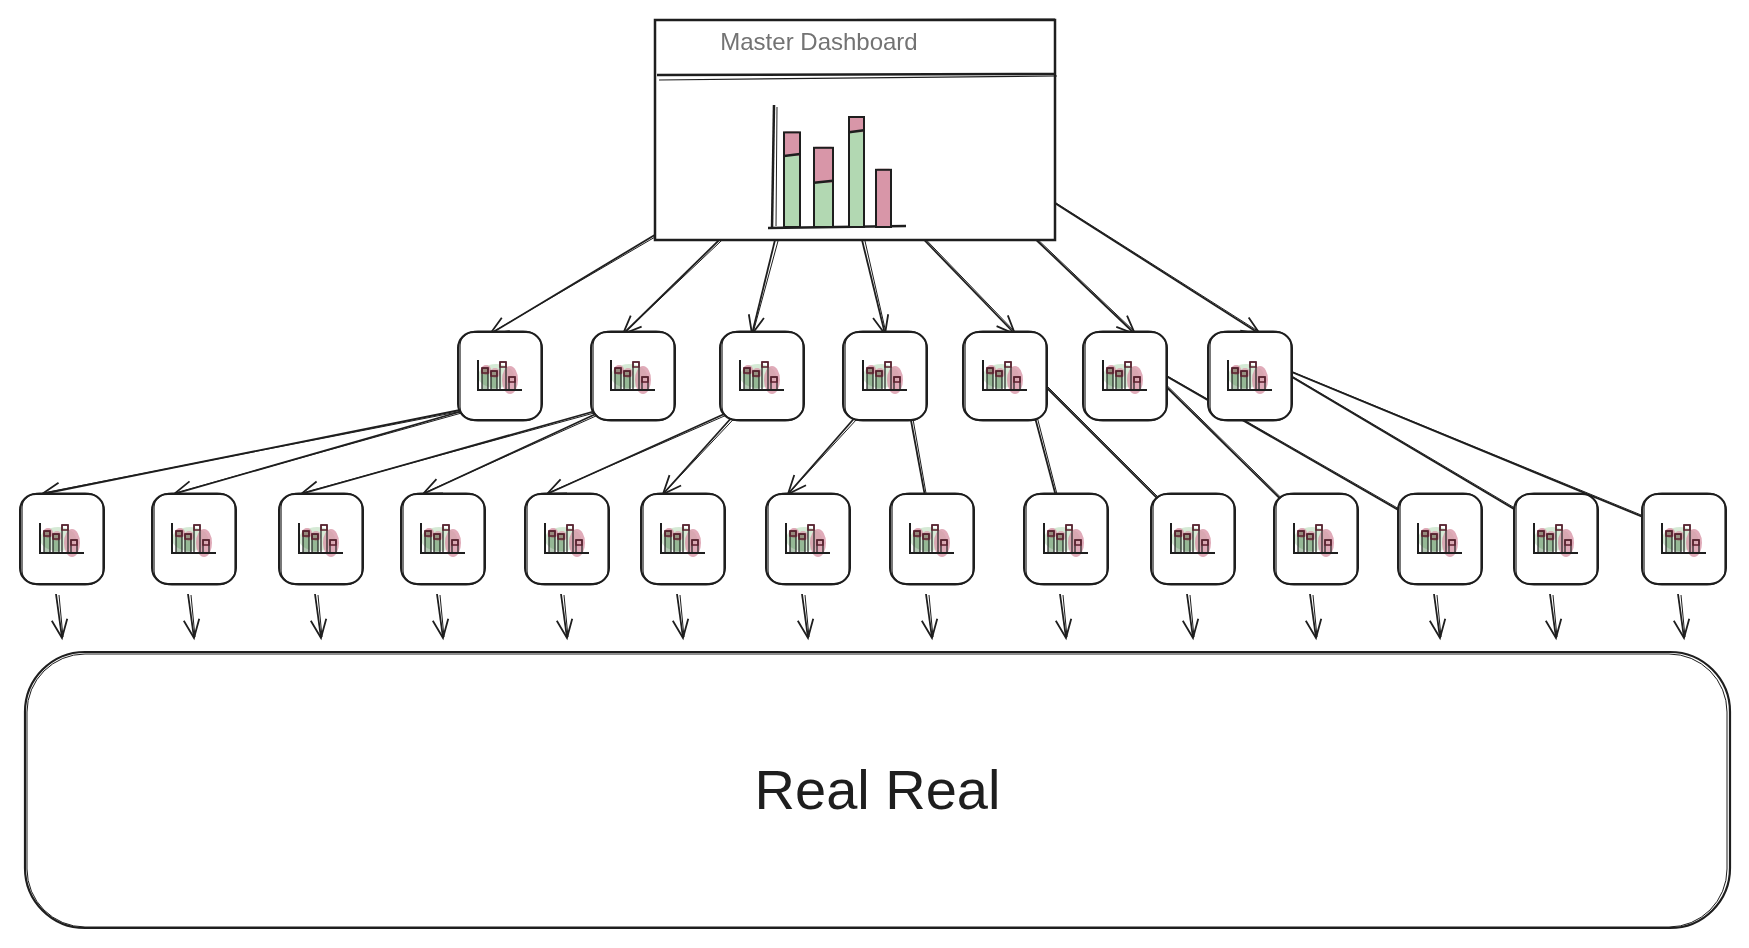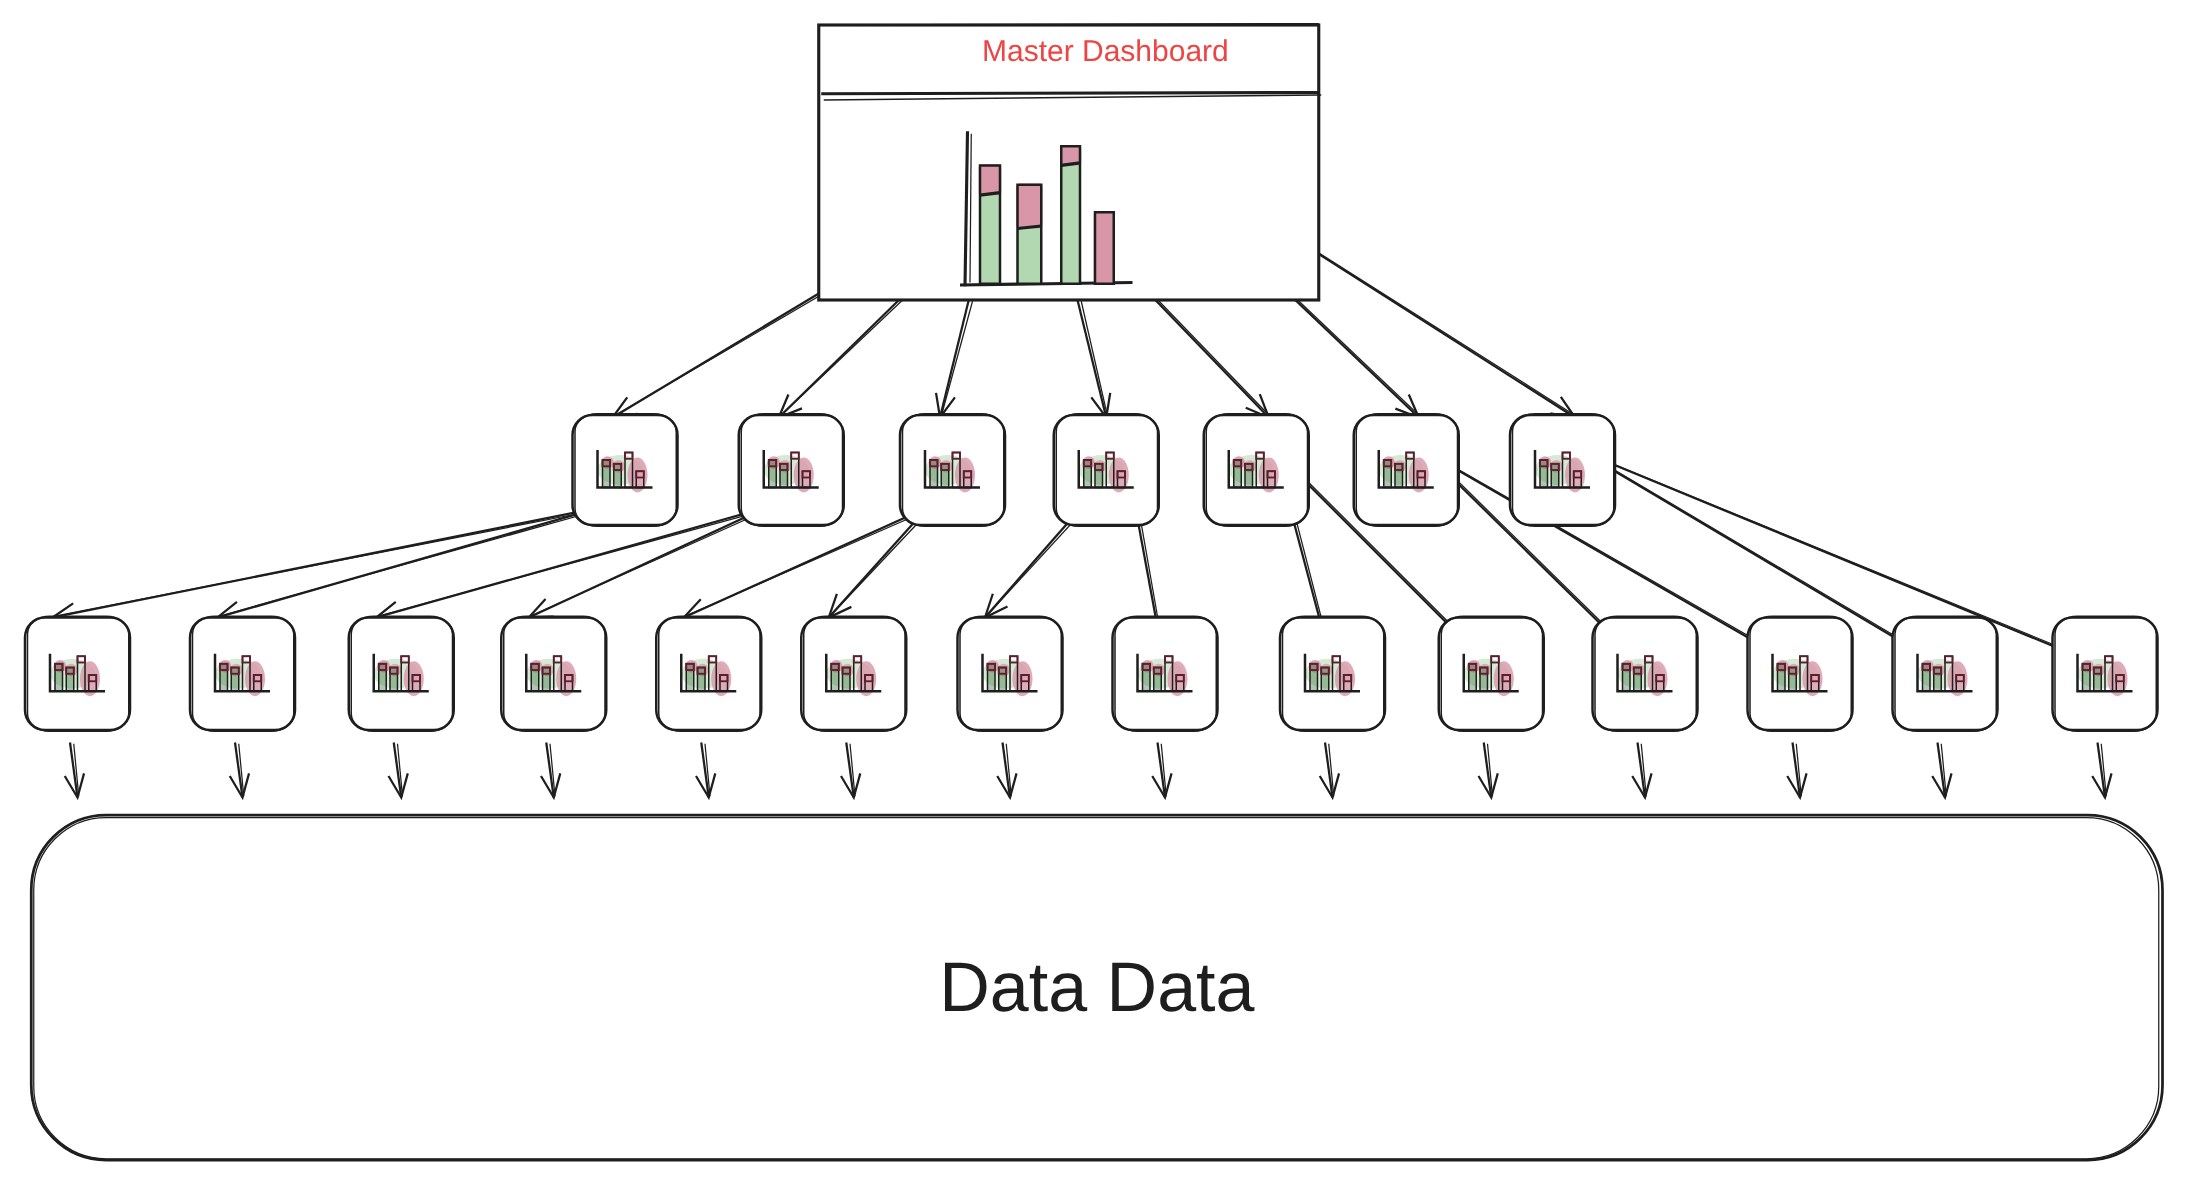--- a/index.html
+++ b/index.html
@@ -1,20 +1,20 @@
 <!DOCTYPE html>
 <html><head>
 <meta charset="utf-8">
 <style>
   html, body { margin: 0; padding: 0; background: #ffffff; }
   body { width: 1749px; height: 948px; position: relative; overflow: hidden;
          font-family: "Liberation Sans", sans-serif; }
   #stage { position: absolute; left: 0; top: 0; width: 1749px; height: 948px; }
-  .master-title { position: absolute; left: 655px; top: 28px; width: 328px; text-align: right;
-                  font-size: 24px; color: #ef4444; }
+  .master-title { position: absolute; left: 655px; top: 28px; width: 328px; text-align: center;
+                  font-size: 24px; color: #737373; }
   .real-data-label { position: absolute; left: 25px; top: 757px; width: 1705px; text-align: center;
                      font-size: 56px; color: #1e1e1e; }
 </style>
 </head>
 <body>
 
 <svg id="stage" width="1749" height="948" viewBox="0 0 1749 948" xmlns="http://www.w3.org/2000/svg">
   <g id="edges">
       <g>
         <path d="M688 215 L490 334" stroke="#1e1e1e" stroke-width="1.8" fill="none"></path>
@@ -623,13 +623,13 @@
       </g>
     </g>
 
   <g id="datastore">
     <rect x="25" y="652" width="1705" height="276" rx="60" ry="60" fill="#ffffff" stroke="#1e1e1e" stroke-width="2.2"></rect>
     <rect x="27" y="654" width="1700" height="273" rx="58" ry="58" fill="none" stroke="#1e1e1e" stroke-width="1"></rect>
   </g>
 </svg>
 
 <div class="master-title">Master Dashboard</div>
-<div class="real-data-label">Data Data</div>
+<div class="real-data-label">Real Real</div>
 
 </body></html>

